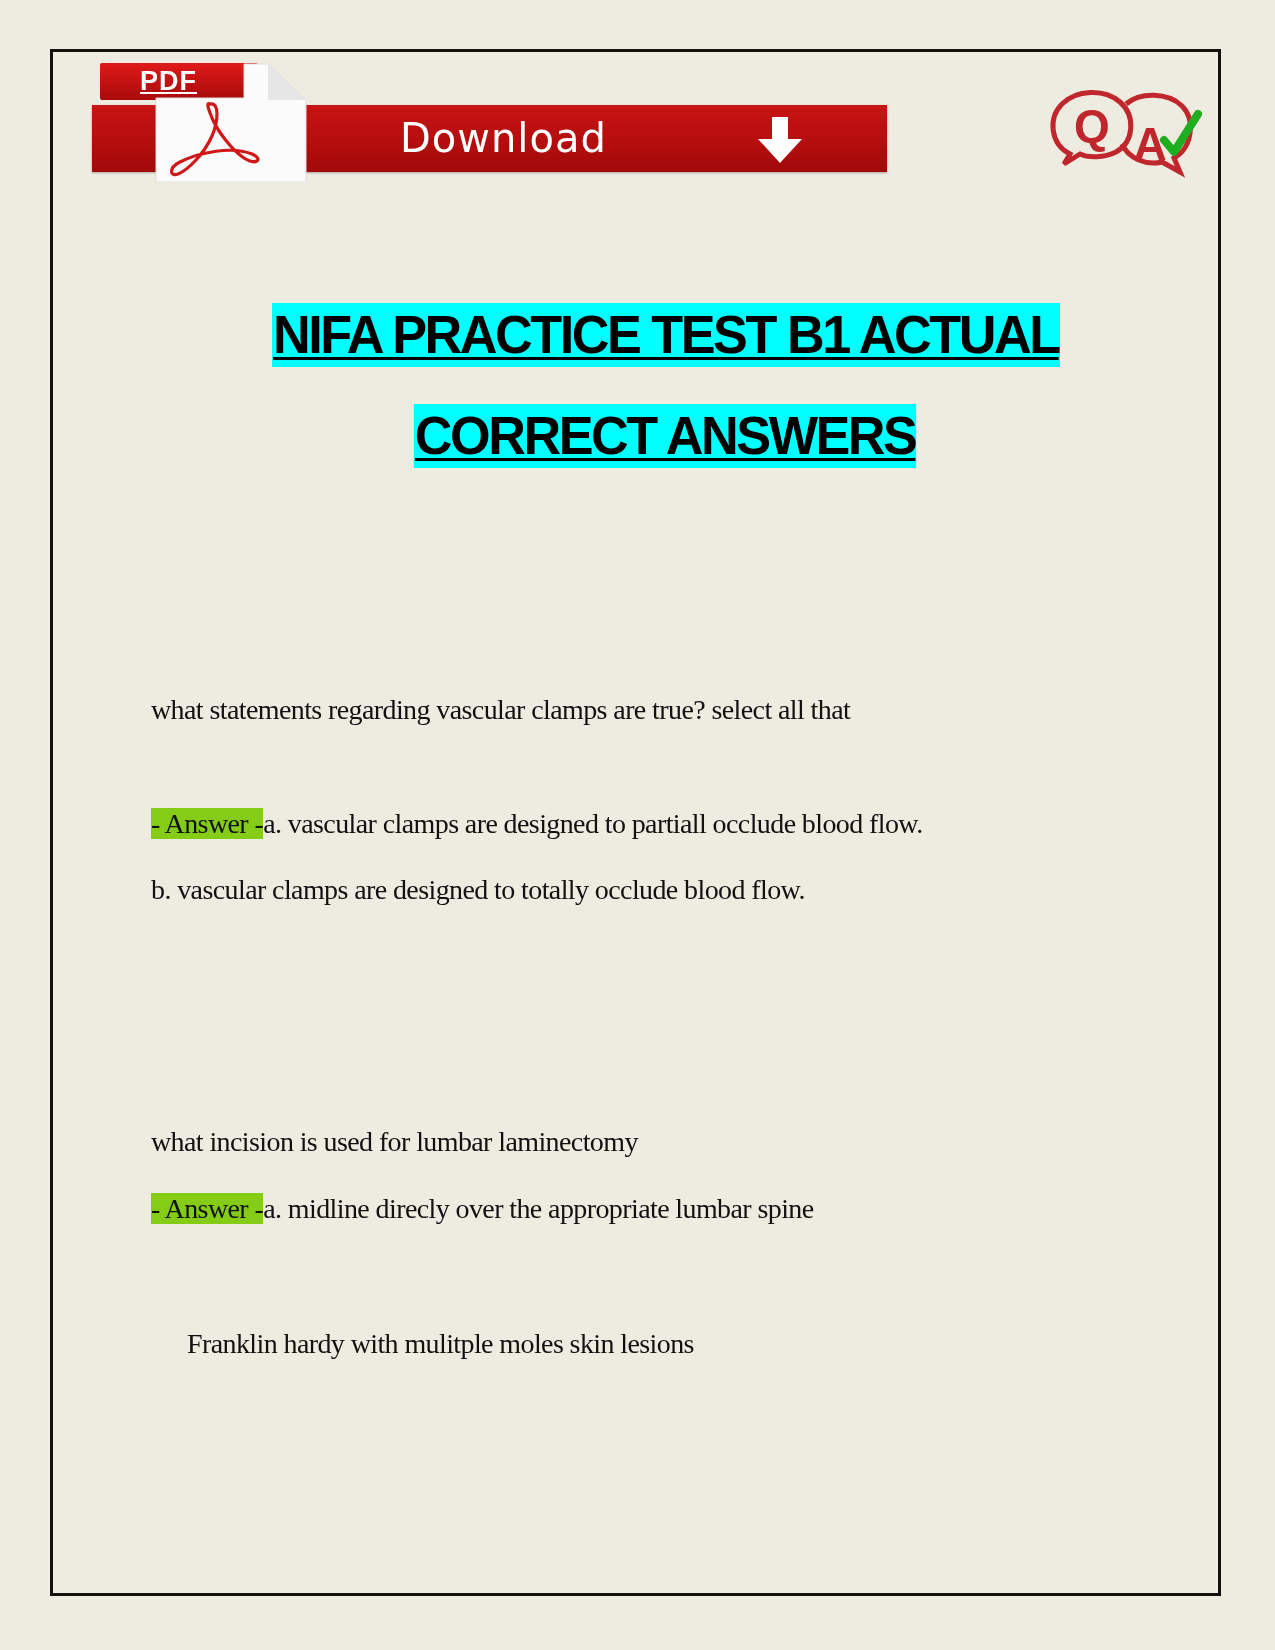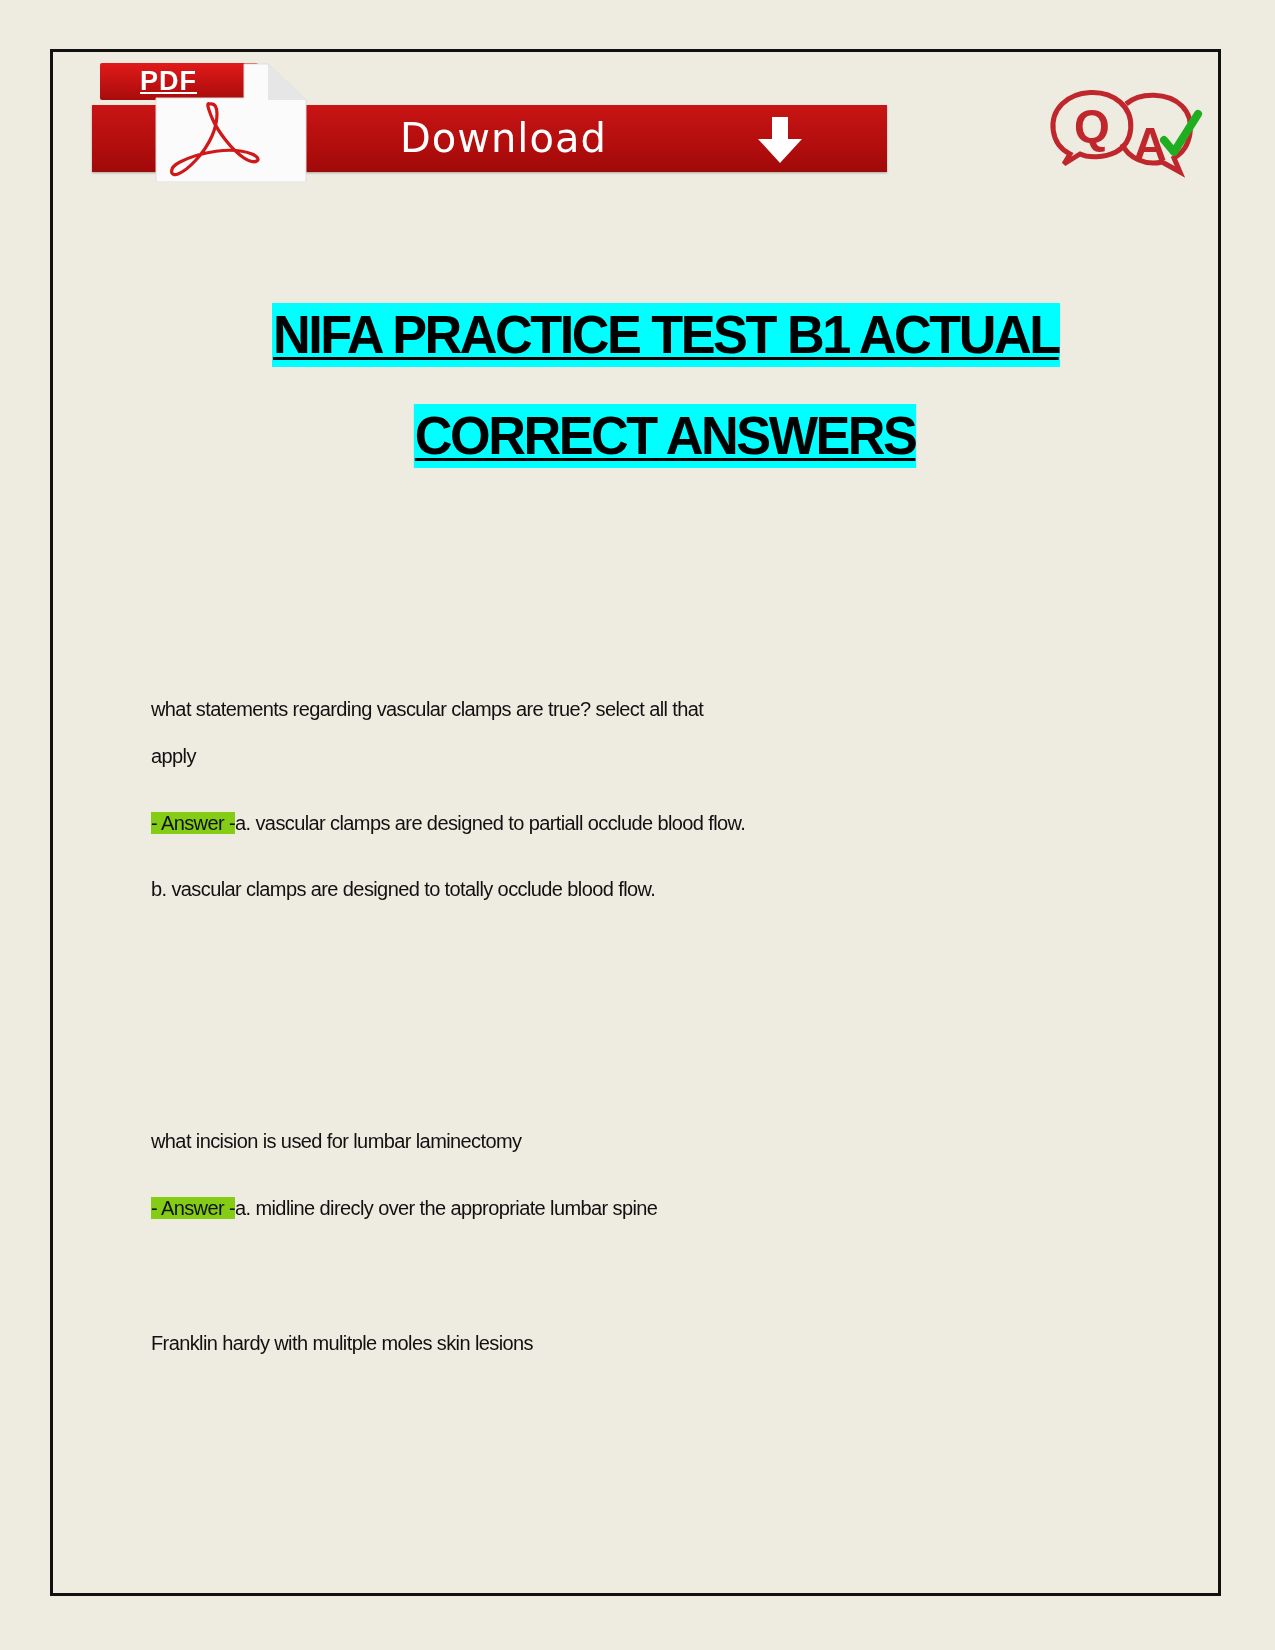--- a/index.html
+++ b/index.html
@@ -42,21 +42,21 @@
     font-family:"Liberation Sans", sans-serif; font-weight:bold;
     font-size:53px; line-height:64px; letter-spacing:-2.5px;
     text-decoration:underline; text-decoration-thickness:3px; text-underline-offset:4px;
     padding:0 1px; transform:scaleX(0.985);
   }
   .title-row { height:101px; }
 
   
   .qa-text {
     position:absolute; left:151px; color:#111;
-    font-family:Liberation Sans, sans-serif; font-size:20px; letter-spacing:-0.6px;
+    font-family:Liberation Serif, serif; font-size:28px; letter-spacing:-0.6px;
     line-height:47px; white-space:nowrap;
   }
   .hl { background:#84cc16; }
 </style>
 </head>
 <body>
 
 <div class="page-border"></div>
 
 <div class="banner">
@@ -83,27 +83,26 @@
   <path d="M124 62 L134 74 L158 36" fill="none" stroke="#1fae1f" stroke-width="8" stroke-linecap="round" stroke-linejoin="round"></path>
 </svg>
 
 <div class="title-block">
   <div class="title-row"><span class="title-line">NIFA PRACTICE TEST B1 ACTUAL</span></div>
   <div class="title-row"><span class="title-line">CORRECT ANSWERS</span></div>
 </div>
 
 <div class="qa-text" style="top:686px;">
   <div>what statements regarding vascular clamps are true? select all that</div>
-  <div>apply</div>
 </div>
 <div class="qa-text" style="top:800px;">
   <span class="hl">- Answer -</span><span>a. vascular clamps are designed to partiall occlude blood flow.</span>
 </div>
 <div class="qa-text" style="top:866px;">b. vascular clamps are designed to totally occlude blood flow.</div>
 <div class="qa-text" style="top:933px;">
 </div>
 
 <div class="qa-text" style="top:1118px;">what incision is used for lumbar laminectomy</div>
 <div class="qa-text" style="top:1185px;">
   <span class="hl">- Answer -</span><span>a. midline direcly over the appropriate lumbar spine</span>
 </div>
 
-<div class="qa-text" style="top:1320px;">Franklin hardy with mulitple moles skin lesions</div>
+<div class="qa-text" style="top:1320px;margin-left:36px;">Franklin hardy with mulitple moles skin lesions</div>
 
 </body></html>

